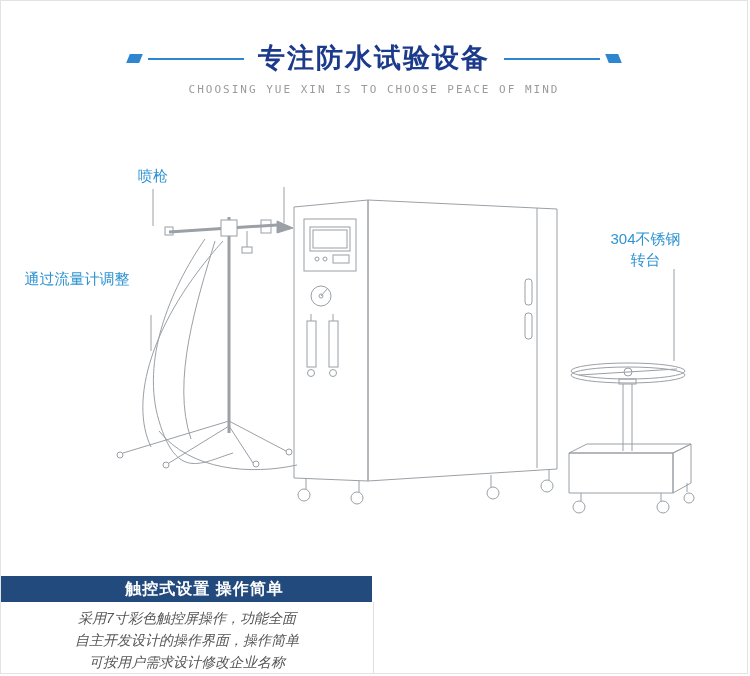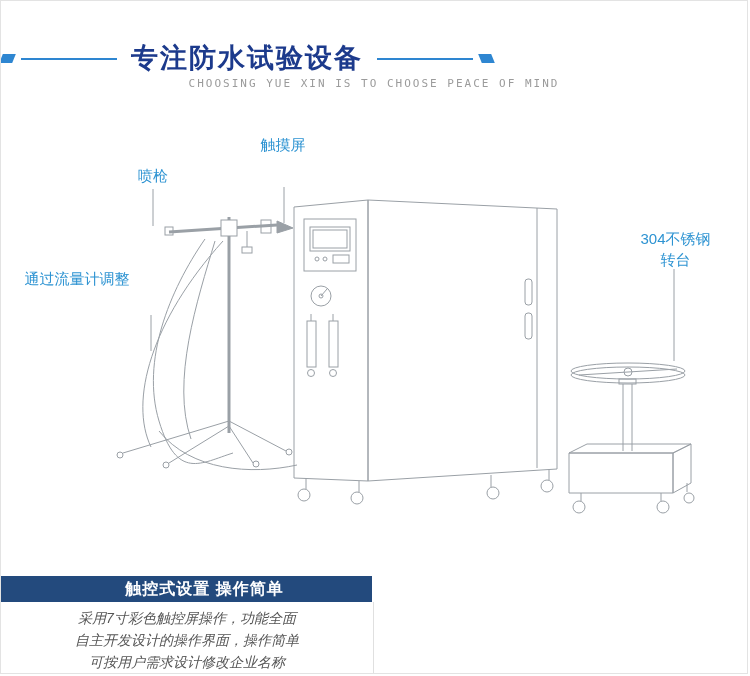--- a/index.html
+++ b/index.html
@@ -7,32 +7,32 @@
   .page {
     position:relative;
     width:748px; height:674px;
     border:1px solid #e3e3e3;
     background:#ffffff;
     font-family:"Liberation Sans", sans-serif;
     overflow:hidden;
   }
   
   .hdr { position:absolute; top:44px; left:0; right:0; text-align:center; }
-  .title-row { display:flex; align-items:center; gap:14px; }
+  .title-row { display:flex; align-items:center; justify-content:center; gap:14px; }
   .page-title {
     font-size:27px; font-weight:bold; color:#1c3a8c;
     letter-spacing:2px; line-height:1;
   }
   .deco { display:flex; align-items:center; gap:7px; }
   .deco .bar  { display:inline-block; width:96px; height:2px; background:#2e86d1; }
   .deco .blk  { display:inline-block; width:13px; height:9px; background:#2e86d1; }
   .deco.left .blk  { transform:skewX(-22deg); }
   .deco.right .blk { transform:skewX(22deg); }
   .subtitle {
-    margin-top:5px;
+    margin-top:11px;
     font-family:"DejaVu Sans Mono", monospace;
     font-size:11px; color:#9b9b9b; letter-spacing:2px;
   }
   
   .drawing { position:absolute; left:0; top:0; width:750px; height:676px; pointer-events:none; }
   .callout {
     position:absolute; color:#2d93d2; font-size:15px;
     line-height:21px; text-align:center;
   }
   
@@ -167,32 +167,31 @@
           <circle cx="578" cy="506" r="6"></circle>
         <line x1="660" y1="492" x2="660" y2="500"></line>
           <circle cx="662" cy="506" r="6"></circle>
         <line x1="686" y1="482" x2="686" y2="491"></line>
           <circle cx="688" cy="497" r="5"></circle>
       </g>
     </g>
   </svg>
 
   <div class="callout" style="left:227px; top:133px; width:110px;">
-    <div>触摸屏</div>
   </div>
 
   <div class="callout" style="left:120px; top:164px; width:64px;">
     <div>喷枪</div>
   </div>
 
   <div class="callout" style="left:2px; top:267px; width:148px;">
     <div>通过流量计调整</div>
   </div>
 
-  <div class="callout" style="left:622px; top:227px; width:105px;">
+  <div class="callout" style="left:592px; top:227px; width:105px;">
     <div>304不锈钢</div>
     <div>转台</div>
   </div>
 
   <div class="features">
     <div class="feature">
       <div class="feature-header">触控式设置 操作简单</div>
       <div class="feature-body">
         <div>采用7寸彩色触控屏操作，功能全面</div>
         <div>自主开发设计的操作界面，操作简单</div>

